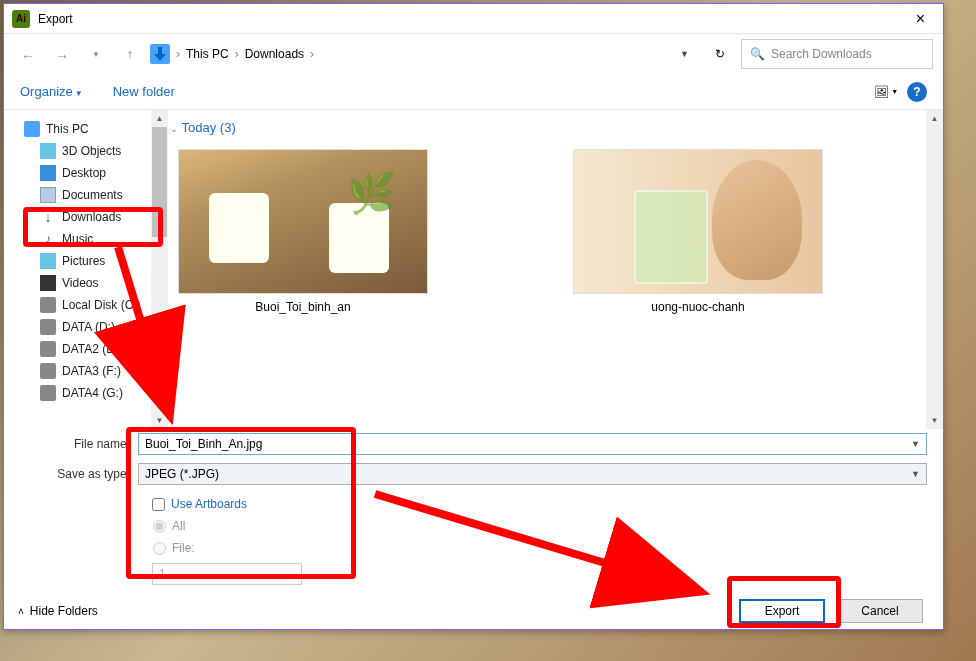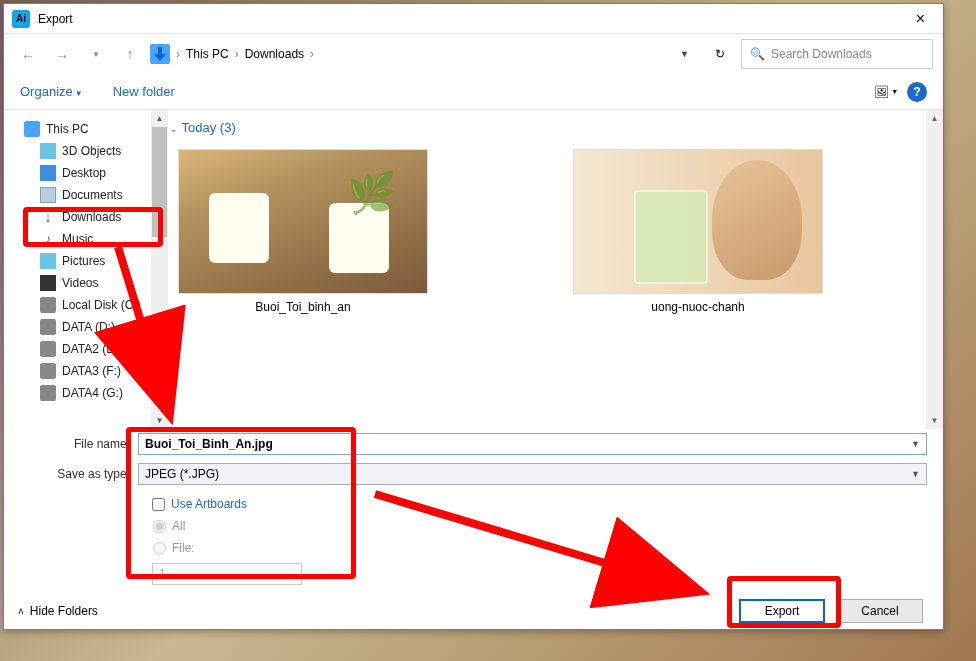--- a/index.html
+++ b/index.html
@@ -4,21 +4,21 @@
 <style>
   * { box-sizing: border-box; margin: 0; padding: 0; }
   body { font-family: "Segoe UI", Tahoma, sans-serif; font-size: 12px; background: #333; width: 976px; height: 661px; position: relative; overflow: hidden; }
 
   
   .bg { position: absolute; inset: 0; background: linear-gradient(135deg, #7a6450 0%, #c9b890 50%, #a07850 100%); }
 
   .dialog { position: absolute; left: 3px; top: 3px; width: 941px; height: 627px; background: #fff; border: 1px solid #8a5cff; box-shadow: 0 2px 8px rgba(0,0,0,.3); display: flex; flex-direction: column; }
 
   .titlebar { height: 30px; background: #fff; display: flex; align-items: center; padding: 0 0 0 8px; border-bottom: 1px solid #e5e5e5; }
-  .titlebar .ai-icon { width: 18px; height: 18px; background: #0ea5e9; border-radius: 3px; display: flex; align-items: center; justify-content: center; color: #300; font-weight: bold; font-size: 10px; margin-right: 8px; }
+  .titlebar .ai-icon { width: 18px; height: 18px; background: #4d7c0f; border-radius: 3px; display: flex; align-items: center; justify-content: center; color: #300; font-weight: bold; font-size: 10px; margin-right: 8px; }
   .titlebar .title { flex: 1; font-size: 12px; }
   .titlebar .close { width: 45px; height: 30px; display: flex; align-items: center; justify-content: center; font-size: 16px; cursor: default; }
 
   .navbar { height: 40px; display: flex; align-items: center; padding: 0 10px 0 10px; gap: 6px; }
   .navbtn { width: 28px; height: 28px; display: flex; align-items: center; justify-content: center; color: #888; font-size: 14px; }
   .drop-icon { width: 20px; height: 20px; background: #4aa3ff; border-radius: 2px; position: relative; }
   .drop-icon::after { content: ""; position: absolute; left: 4px; top: 10px; border-left: 6px solid transparent; border-right: 6px solid transparent; border-top: 7px solid #0066cc; }
   .drop-icon::before { content: ""; position: absolute; left: 8px; top: 3px; width: 4px; height: 8px; background: #0066cc; }
   .crumbs { display: flex; align-items: center; gap: 6px; font-size: 12px; flex: 1; }
   .crumbs .sep { color: #888; }
@@ -70,21 +70,21 @@
   .thumb-img.drink { background: linear-gradient(90deg, #f5e8d0 0%, #e8c69f 100%); }
   .thumb-img.drink::before { content: ""; position: absolute; left: 60px; top: 40px; width: 70px; height: 90px; background: rgba(200,240,180,.6); border: 2px solid rgba(255,255,255,.5); border-radius: 4px; }
   .thumb-img.drink::after { content: ""; position: absolute; right: 20px; top: 10px; width: 90px; height: 120px; background: linear-gradient(150deg, #e8c49a 0%, #c99a6a 100%); border-radius: 50% 50% 40% 40%; }
   .thumb-label { margin-top: 6px; font-size: 12px; }
 
   .bottom { height: 200px; display: flex; flex-direction: column; }
   .row { display: flex; align-items: center; padding: 4px 16px; gap: 8px; }
   .row label { width: 110px; text-align: right; font-size: 12px; color: #333; }
   .row .input { flex: 1; height: 22px; border: 1px solid #74a6df; background: #fff; padding: 0 6px; font-size: 12px; display: flex; align-items: center; }
   .row .input .chev { margin-left: auto; color: #555; }
-  .row .input.filename { border: 1px solid #74a6df; font-weight: bold; }
+  .row .input.filename { border: 1px solid #74a6df; }
   .options { padding: 8px 16px 8px 148px; display: flex; flex-direction: column; gap: 8px; align-items: flex-start; }
   .check-row { display: flex; align-items: center; gap: 6px; color: #1a6ac9; font-size: 12px; }
   .check-row input[type=checkbox] { width: 13px; height: 13px; }
   .radio-row { display: flex; align-items: center; gap: 6px; color: #999; font-size: 12px; padding-left: 1px; }
   .radio-row input[type=radio] { width: 13px; height: 13px; }
   .range-input { width: 150px; height: 22px; border: 1px solid #ccc; color: #aaa; padding: 0 6px; font-size: 12px; display: flex; align-items: center; }
 
   .actions { display: flex; align-items: center; justify-content: flex-start; gap: 12px; padding: 6px 20px 6px 14px; height: 50px; }
   .actions .hide { display: flex; align-items: center; gap: 6px; font-size: 12px; cursor: default; }
   .actions .sp { flex: 1; }

